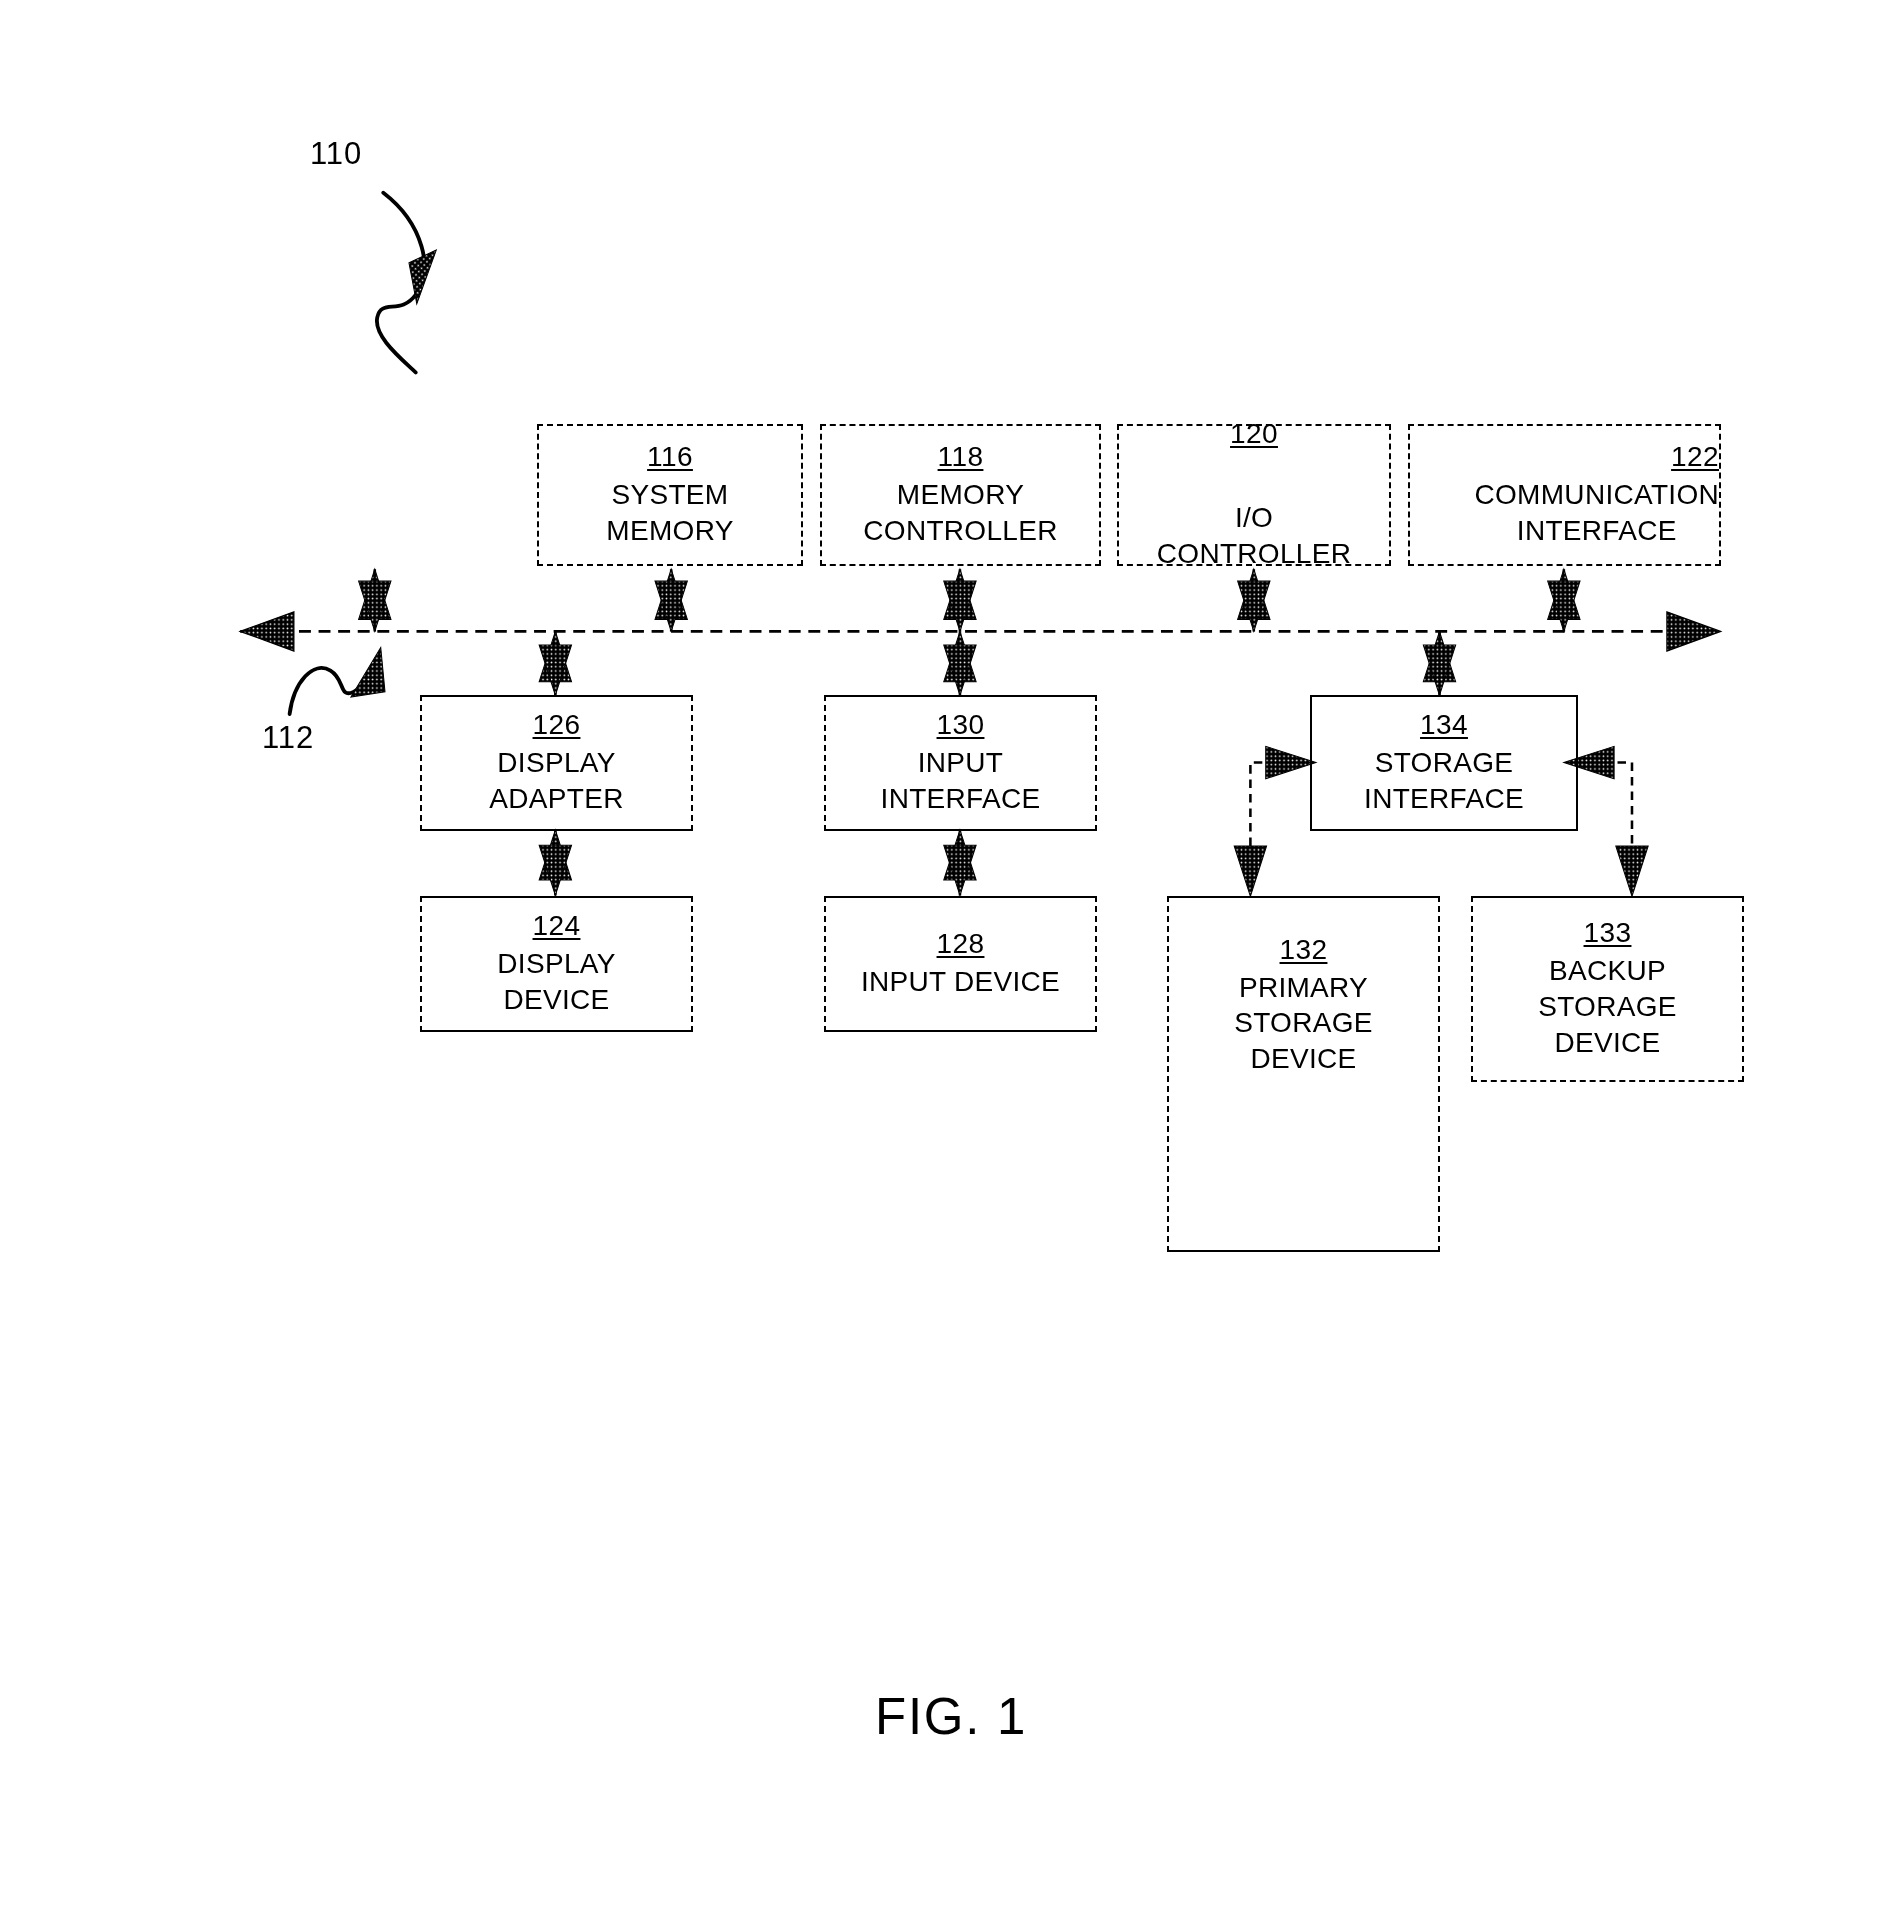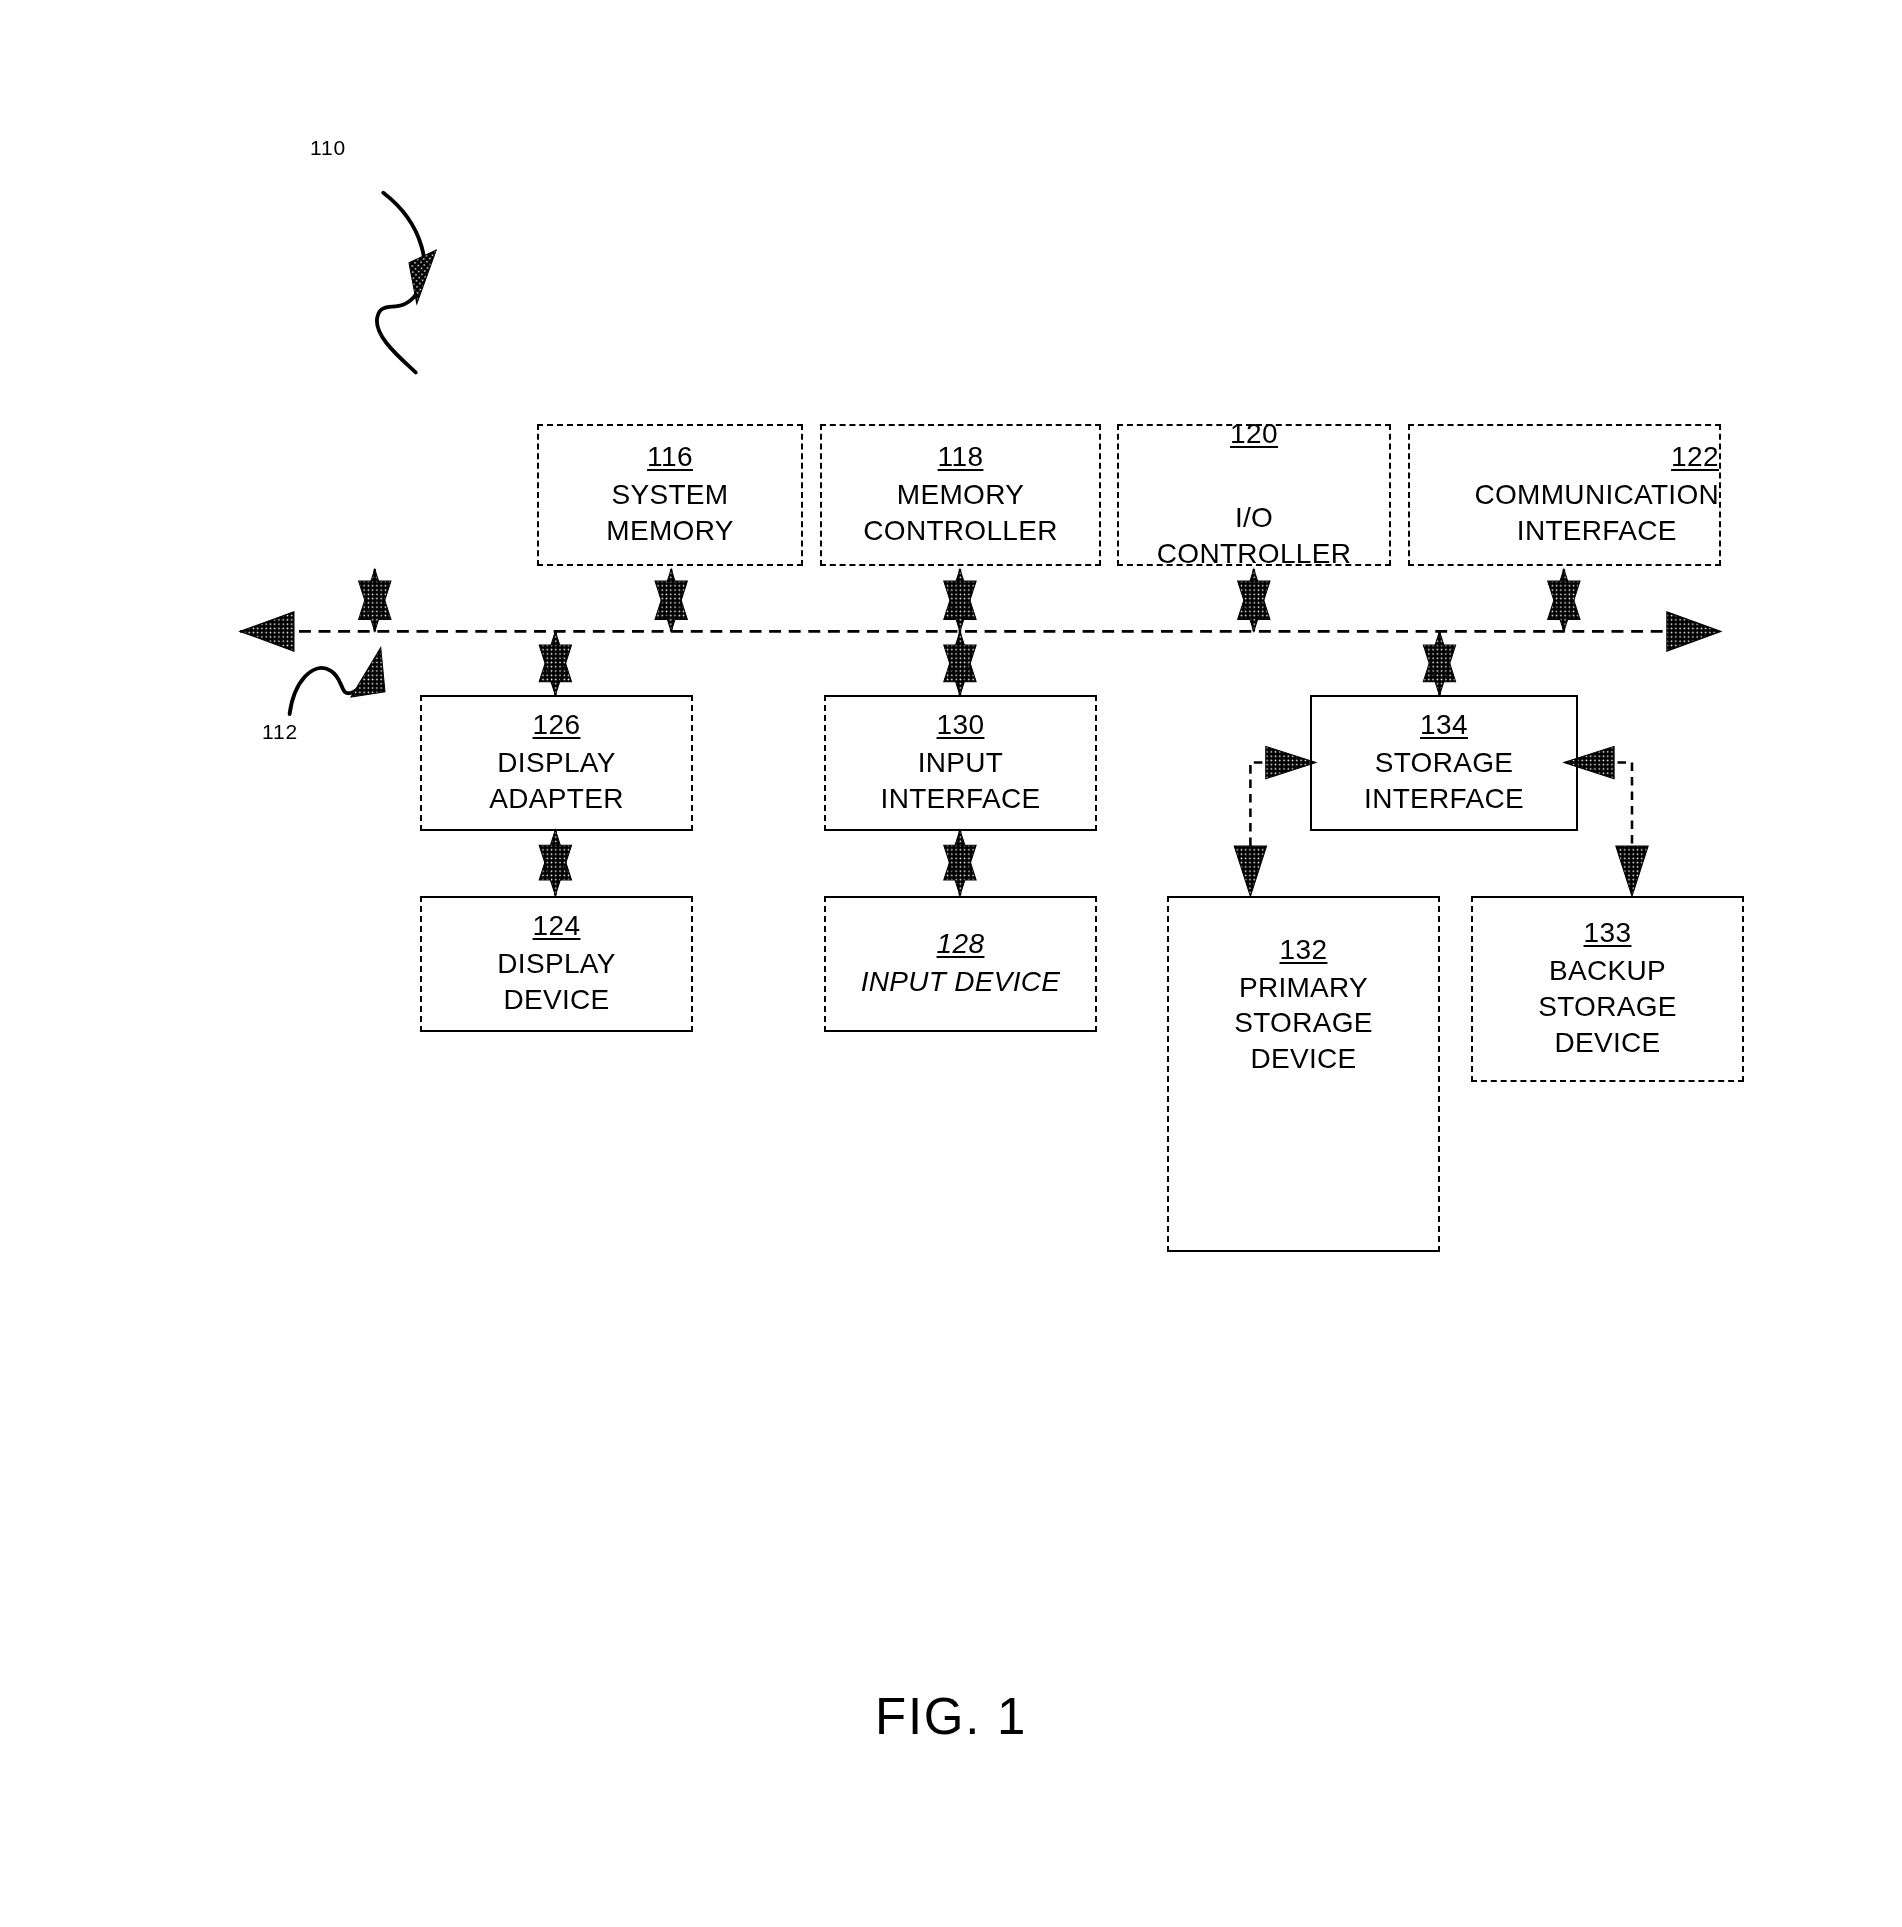--- a/index.html
+++ b/index.html
@@ -74,21 +74,21 @@
   }
   .lbl {
     font-size: 28px;
     letter-spacing: 0.3px;
     line-height: 1.28;
     white-space: pre-line;
   }
 
   .callout {
     position: absolute;
-    font-size: 21px;
+    font-size: 31px;
     letter-spacing: 0.9px;
   }
 
   #fig-caption {
     position: absolute;
     left: 0;
     top: 1687px;
     width: 1902px;
     text-align: center;
     font-size: 51px;
@@ -244,21 +244,21 @@
     <div class="lbl">STORAGE
 INTERFACE</div>
   </div>
 
   <div class="node brd-mixed" style="left:420px; top:896px; width:273px; height:136px;">
     <div class="ref">124</div>
     <div class="lbl">DISPLAY
 DEVICE</div>
   </div>
 
-  <div class="node brd-mixed" style="left:824px; top:896px; width:273px; height:136px;font-style:italic;">
+  <div class="node brd-mixed" style="left:824px; top:896px; width:273px; height:136px;">
     <div class="ref">128</div>
     <div class="lbl">INPUT DEVICE</div>
   </div>
 
   <div class="node brd-mixed" style="left:1167px; top:896px; width:273px; height:356px; justify-content:flex-start; padding-top:36px;">
     <div class="ref">132</div>
     <div class="lbl">PRIMARY
 STORAGE
 DEVICE</div>
   </div>

